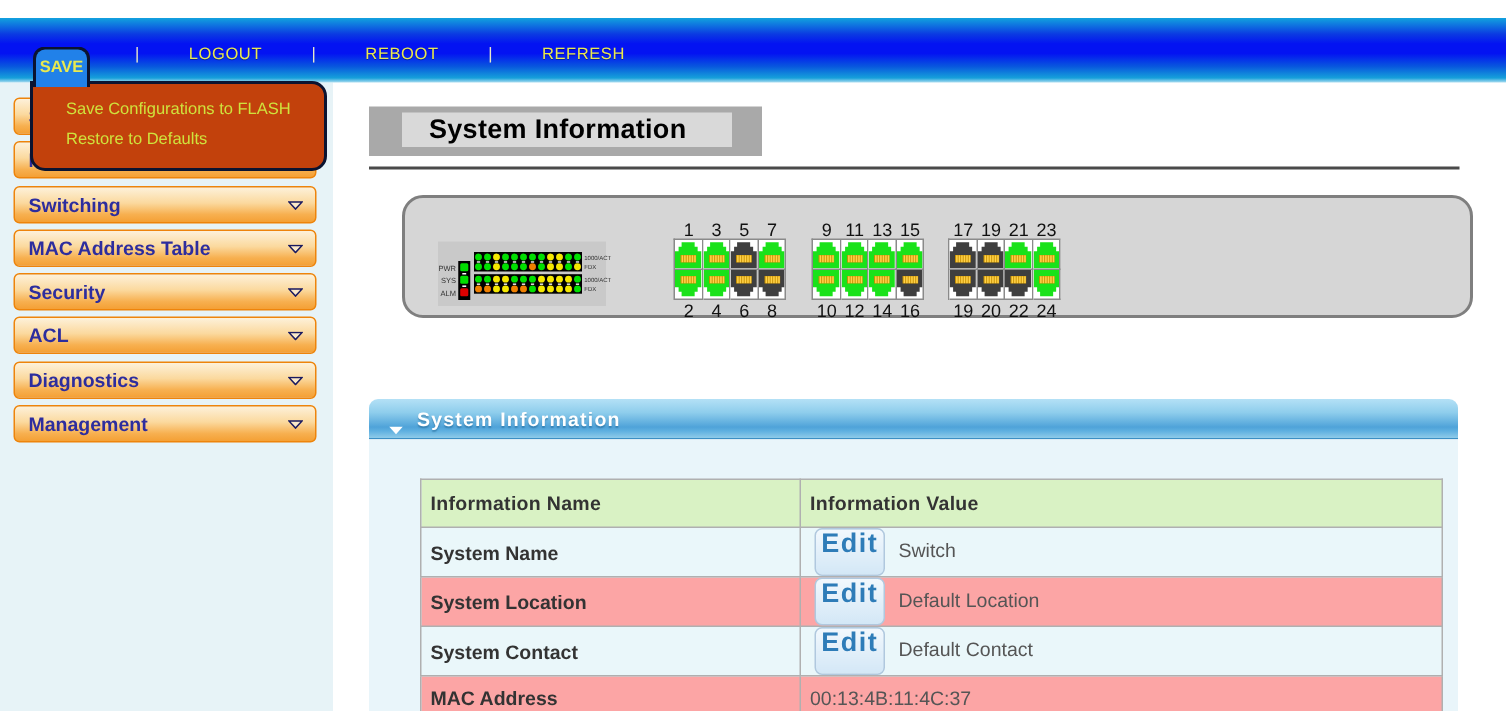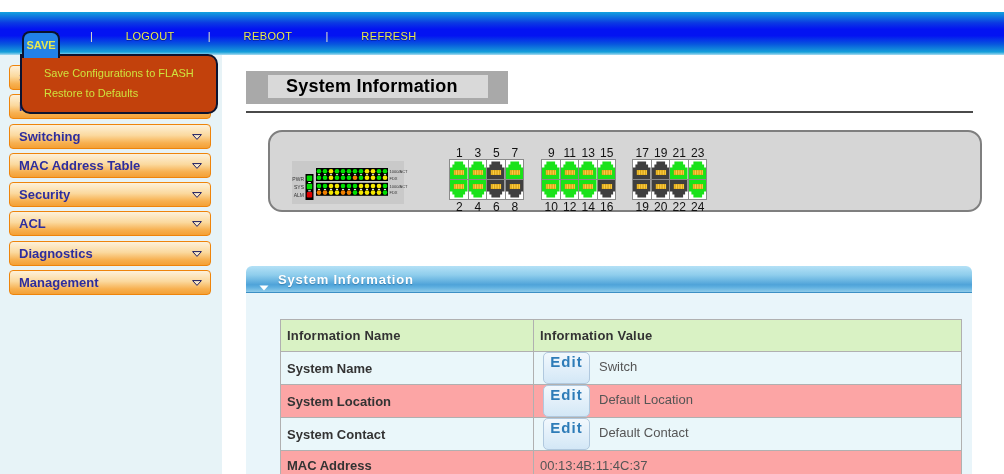--- a/index.html
+++ b/index.html
@@ -70,21 +70,21 @@
   .infotable td, .infotable th { border:1px solid #b0b0b0; font-size:13px; text-align:left; }
   .infotable th { height:32px; background:#d9f2c4; color:#333; padding-left:6px; font-weight:bold; letter-spacing:0.2px; }
   .infotable tr.last td { height:28px; vertical-align:top; padding-top:0px; line-height:14px; }
   .infotable td { height:29.5px; padding-left:6px; }
   .infotable .c1 { width:253px; font-weight:bold; color:#333; }
   .infotable .c2 { color:#555; font-size:13px; }
   .infotable tr.odd td { background:#eaf7fa; }
   .infotable tr.even td { background:#fca5a5; }
   .editbtn { display:inline-block; width:47px; height:32px; line-height:18px; border-radius:5px;
     border:1px solid #b0c8de; background:linear-gradient(180deg,#f2f8fd 0%, #d3e7f6 100%);
-    color:#2e7cb8; font-size:15px; font-weight:bold; letter-spacing:1px; text-align:center;
+    color:#2e7cb8; font-size:18px; font-weight:bold; letter-spacing:1px; text-align:center;
     margin:0 9px 0 3px; vertical-align:middle; cursor:pointer; }
 </style>
 </head>
 <body>
 
 <div class="leftcol"></div>
 
 <div class="topbar"></div>
 <div class="menurow">
     <div class="savetab">SAVE</div>

